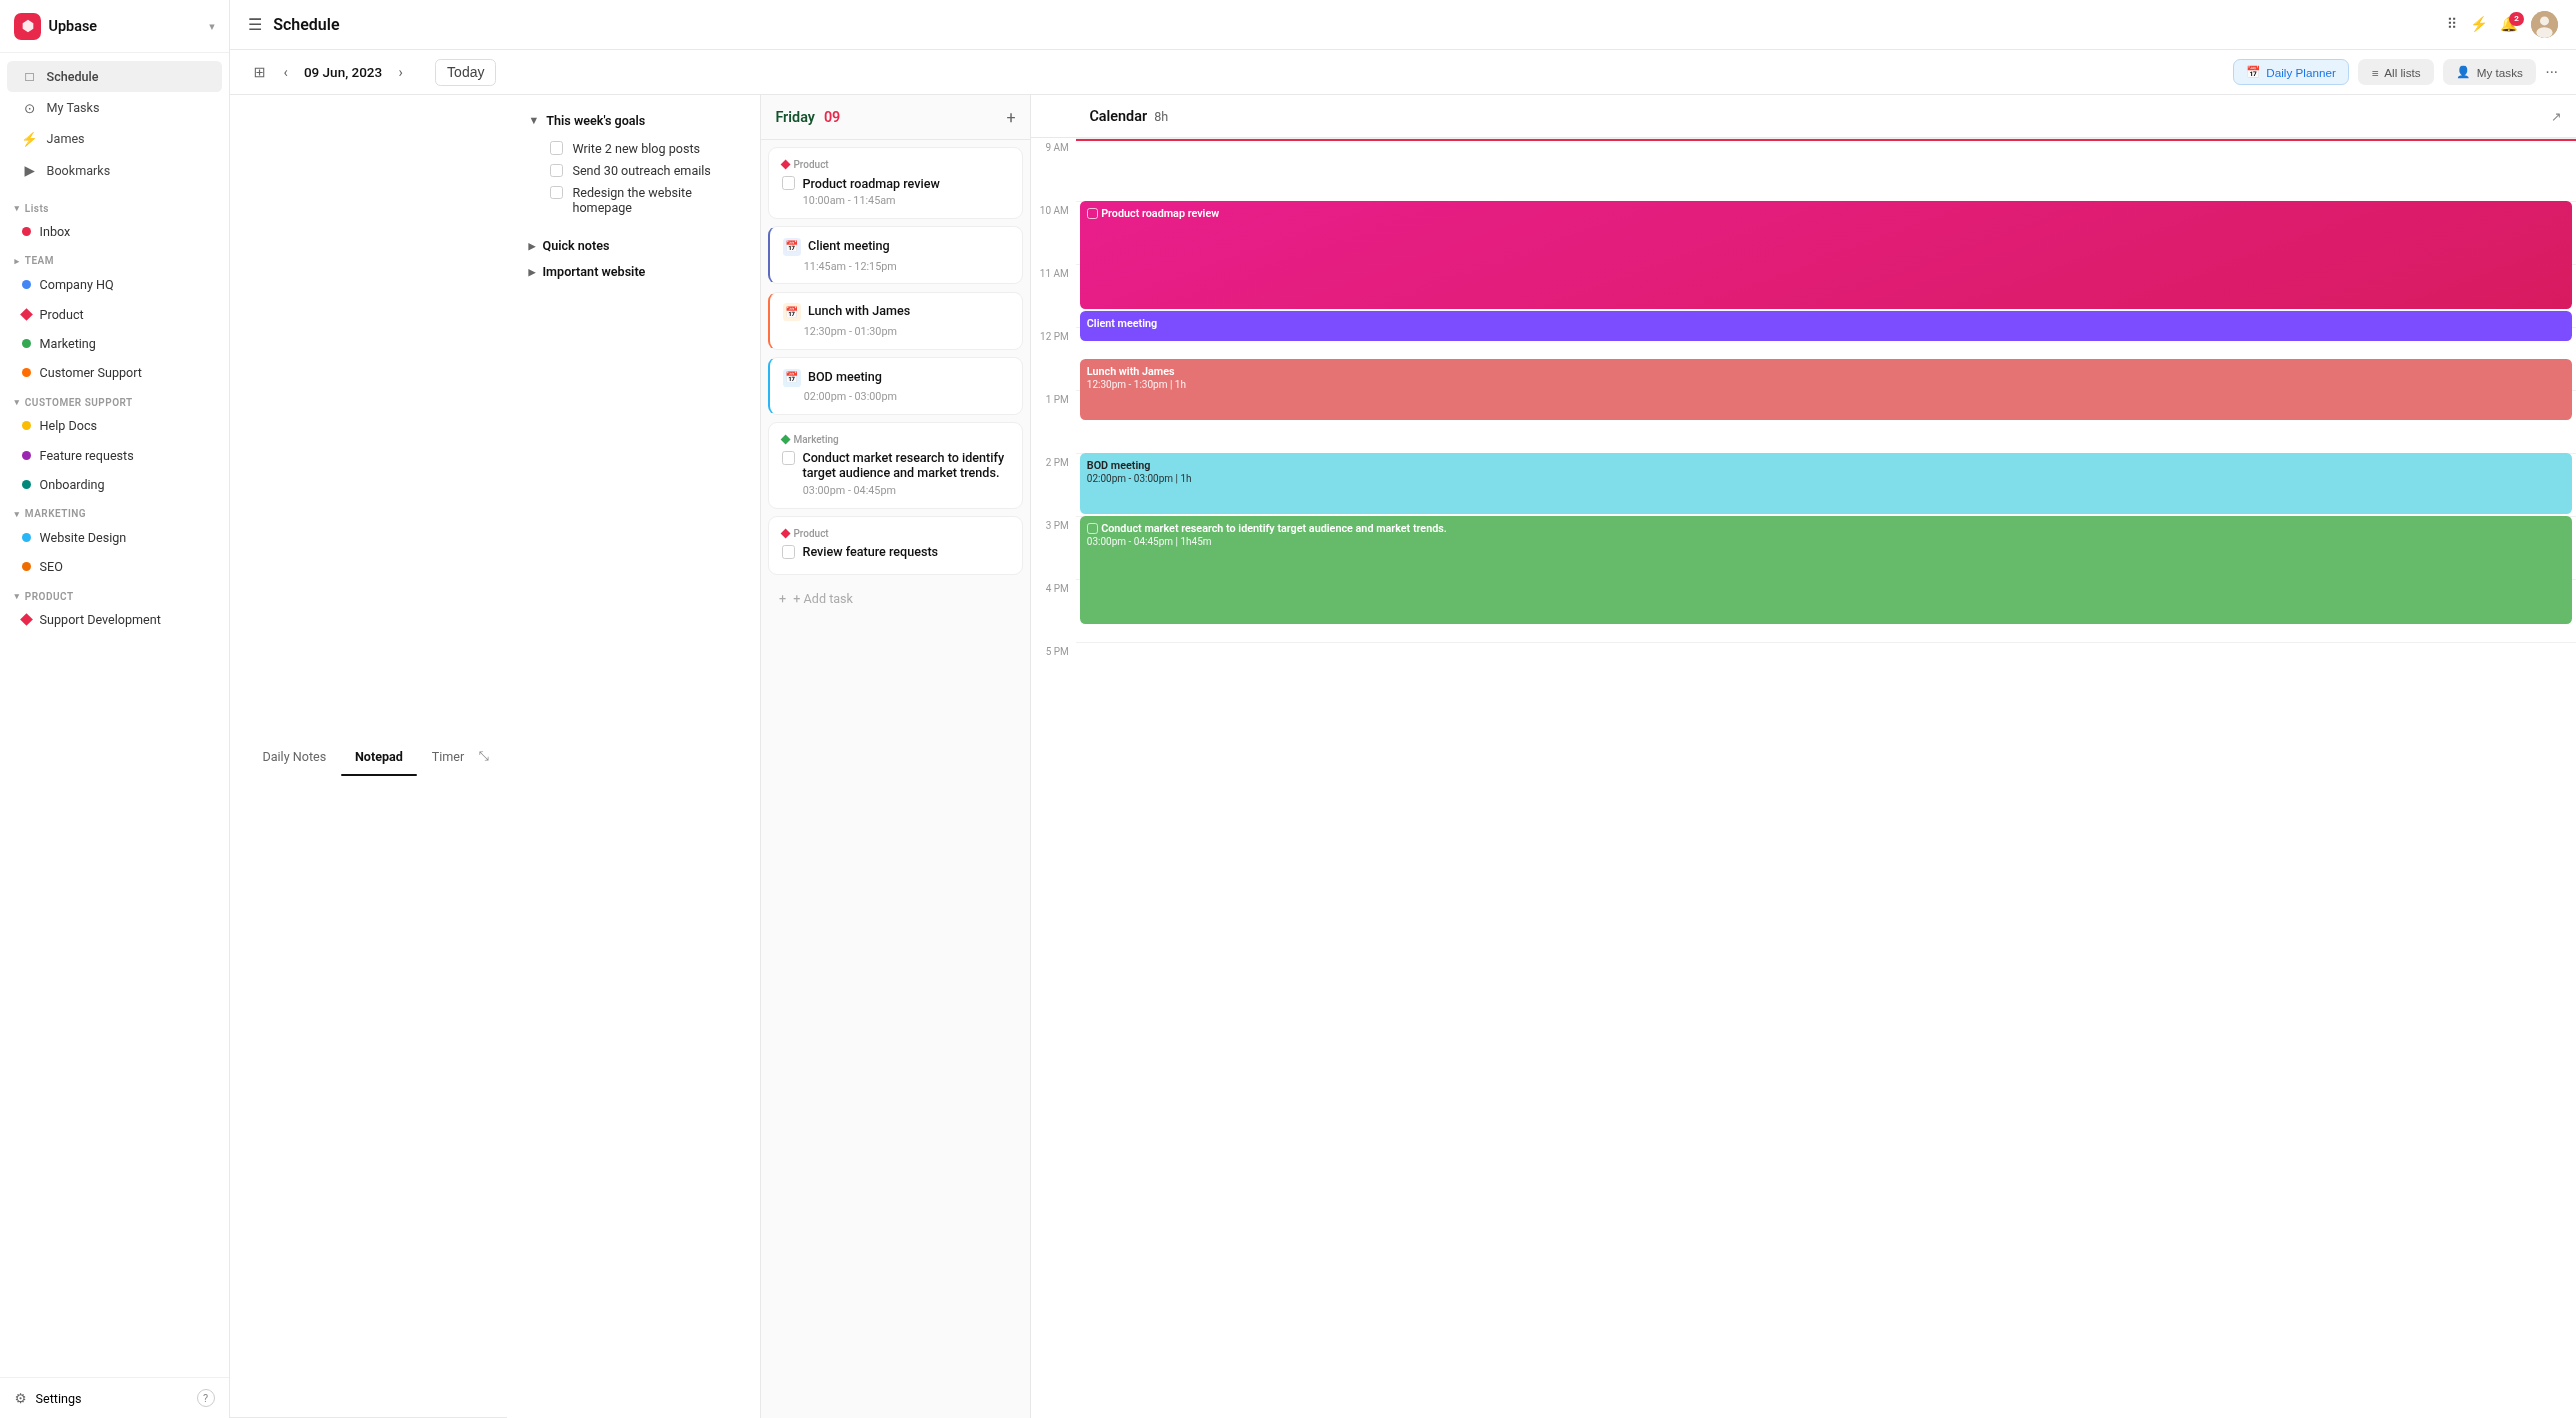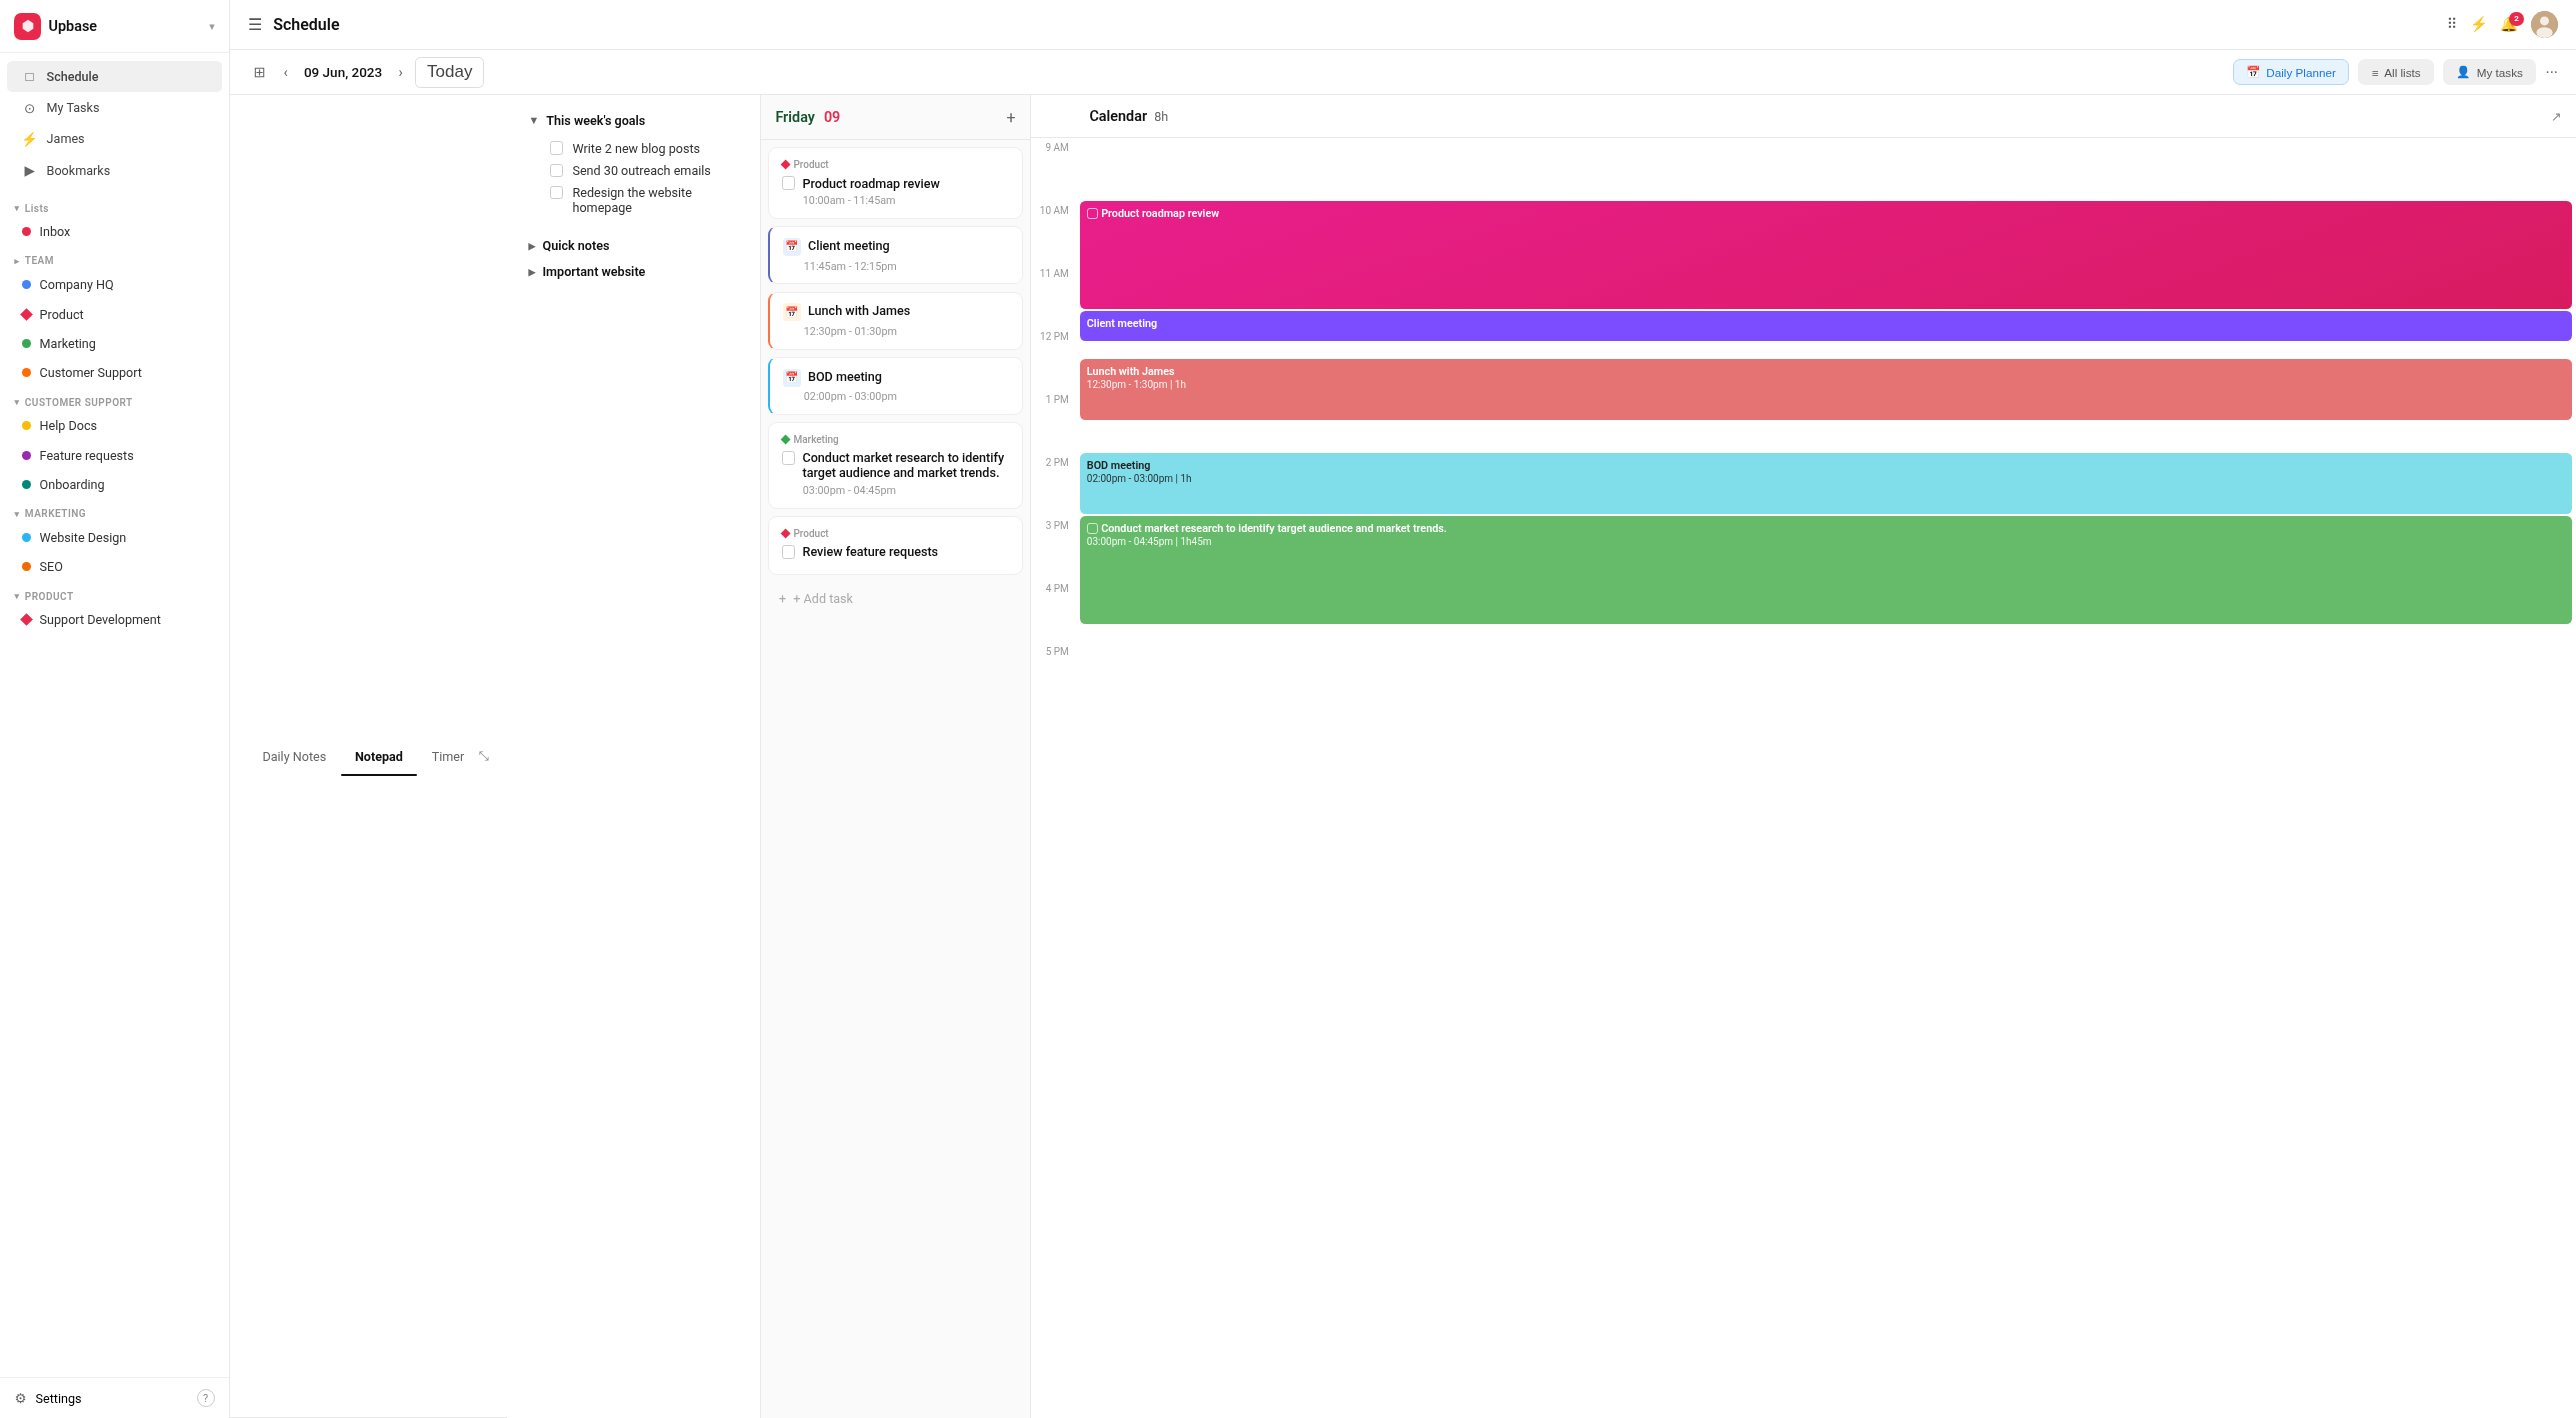--- a/index.html
+++ b/index.html
@@ -128,21 +128,21 @@
       padding: 0 18px;
       height: 45px;
       background: #fff;
       border-bottom: 0.9px solid #e8e8e8;
       gap: 7.2px;
     }
     .nav-btn { color: #666; cursor: pointer; font-size: 14.4px; padding: 3.6px 5.4px; }
     .date-text { font-size: 13.5px; font-weight: 500; color: #111; margin: 0 3.6px; }
     .today-btn {
       padding: 4.5px 10.8px; border: 0.9px solid #ddd; border-radius: 5.4px;
-      background: white; color: #444; cursor: pointer; font-size: 17px;
+      background: white; color: #444; cursor: pointer; font-size: 14px; margin-left: 20px;
     }
     .sub-topbar-right { margin-left: auto; display: flex; align-items: center; gap: 9px; }
     .daily-planner-btn {
       display: flex; align-items: center; gap: 5.4px;
       padding: 5.4px 12.6px; background: #e8f4fd; border: 0.9px solid #b3d7f5;
       border-radius: 7.2px; color: #1a73e8; font-size: 11.7px; font-weight: 500; cursor: pointer;
     }
     .all-lists-btn {
       display: flex; align-items: center; gap: 5.4px;
       padding: 5.4px 12.6px; border: 0.9px solid transparent;
@@ -333,21 +333,20 @@
     .calendar-body {
       flex: 1;
       overflow-y: auto;
       position: relative;
     }
     .time-slot {
       display: flex;
       align-items: flex-start;
       height: 63px;
       position: relative;
-      flex-direction: column;
     }
     .time-label {
       width: 45px;
       min-width: 45px;
       font-size: 10px;
       color: #999;
       padding: 3.6px 7.2px 0;
       text-align: right;
     }
     .time-line {

